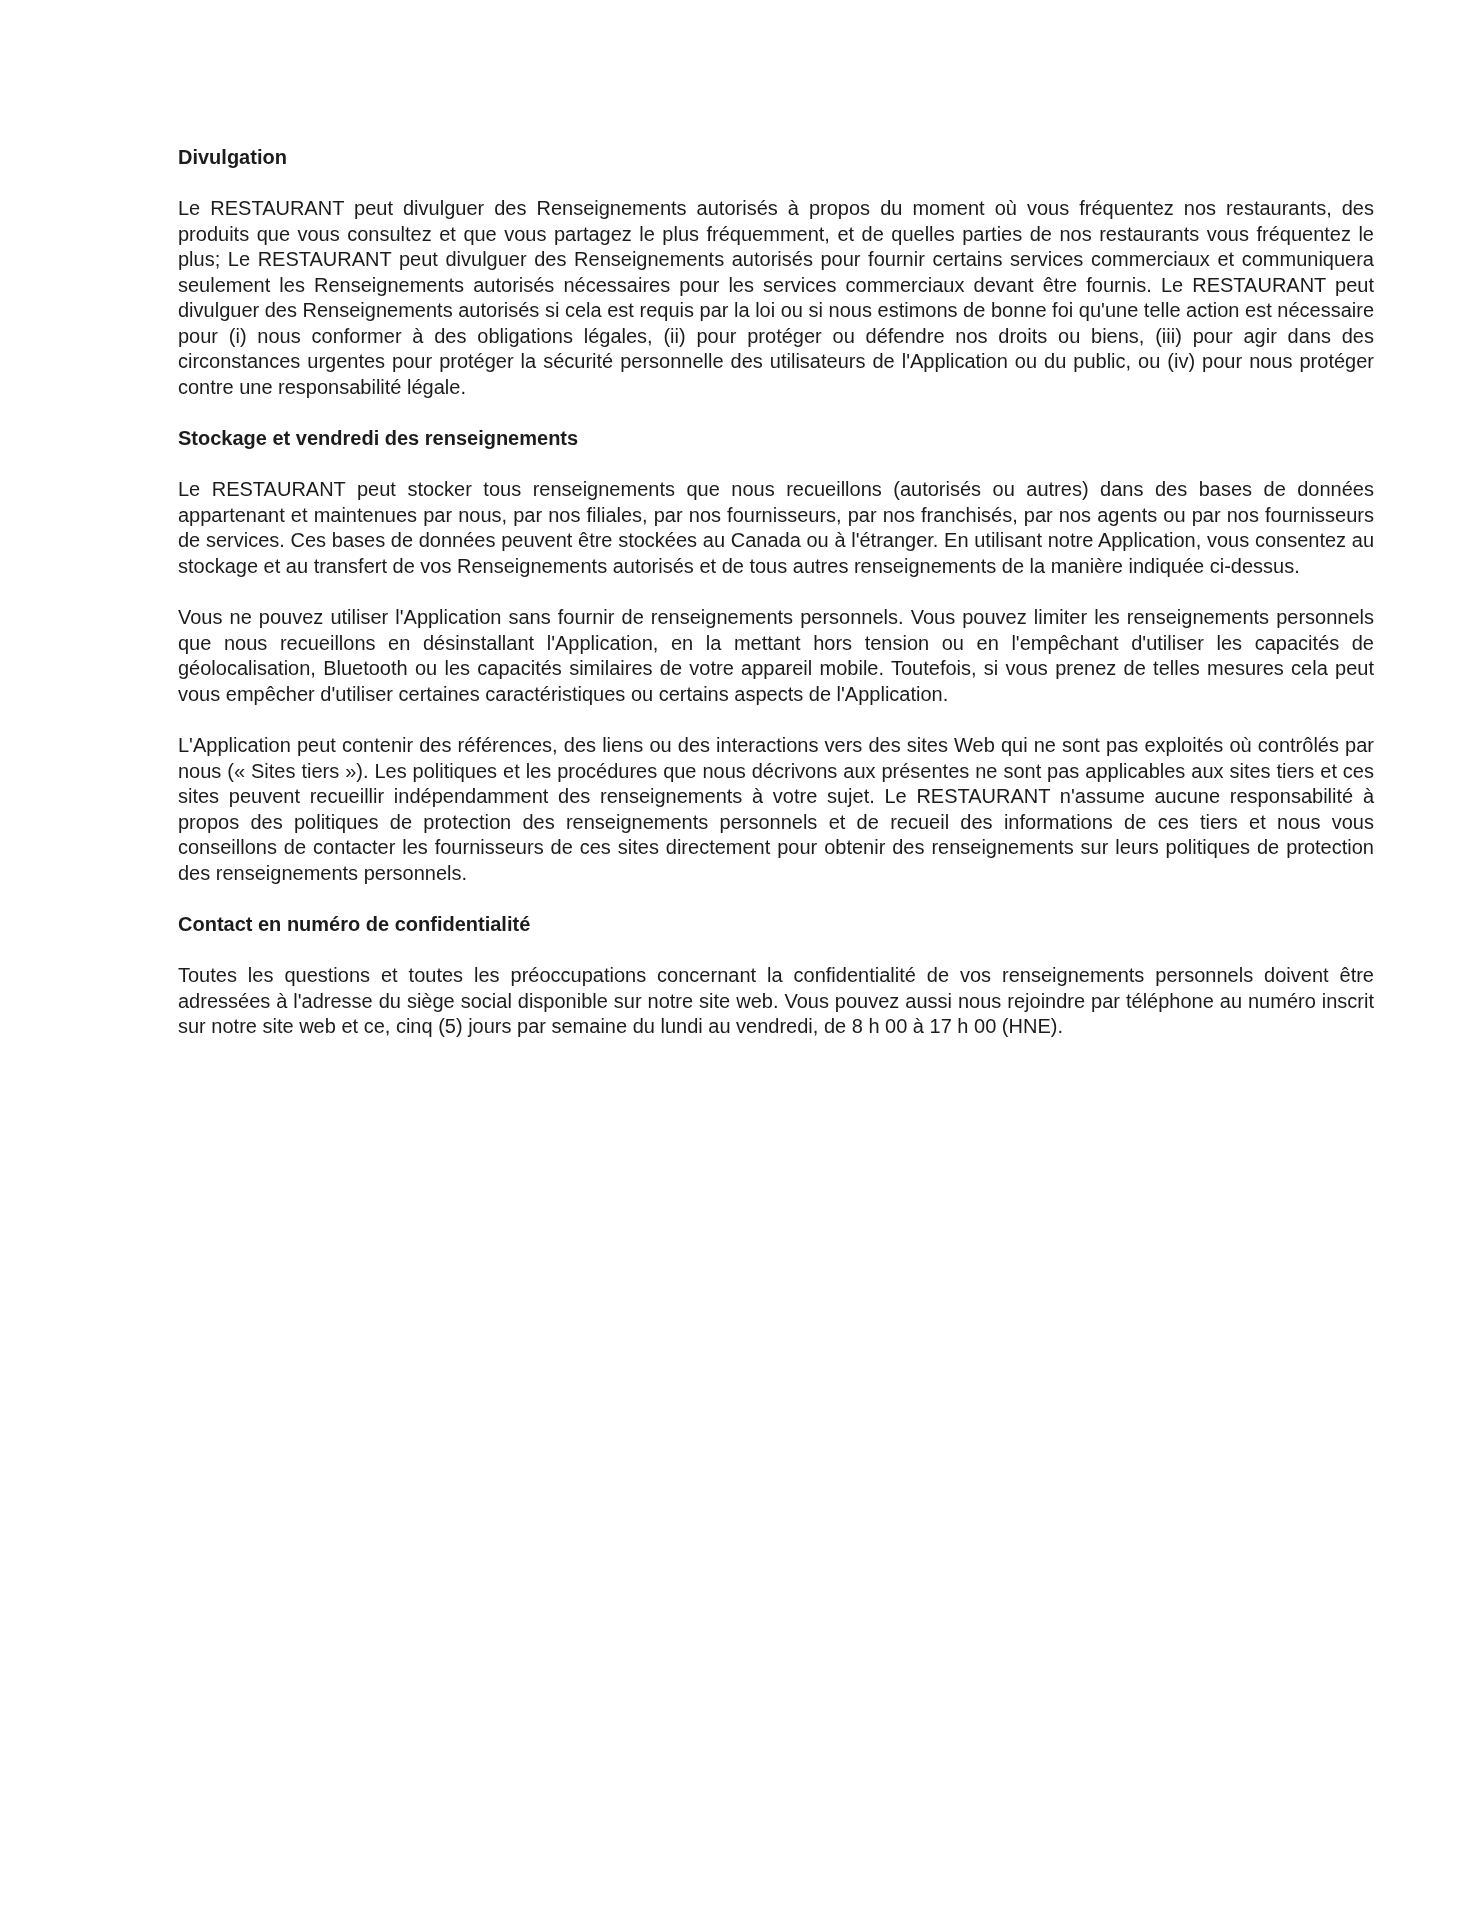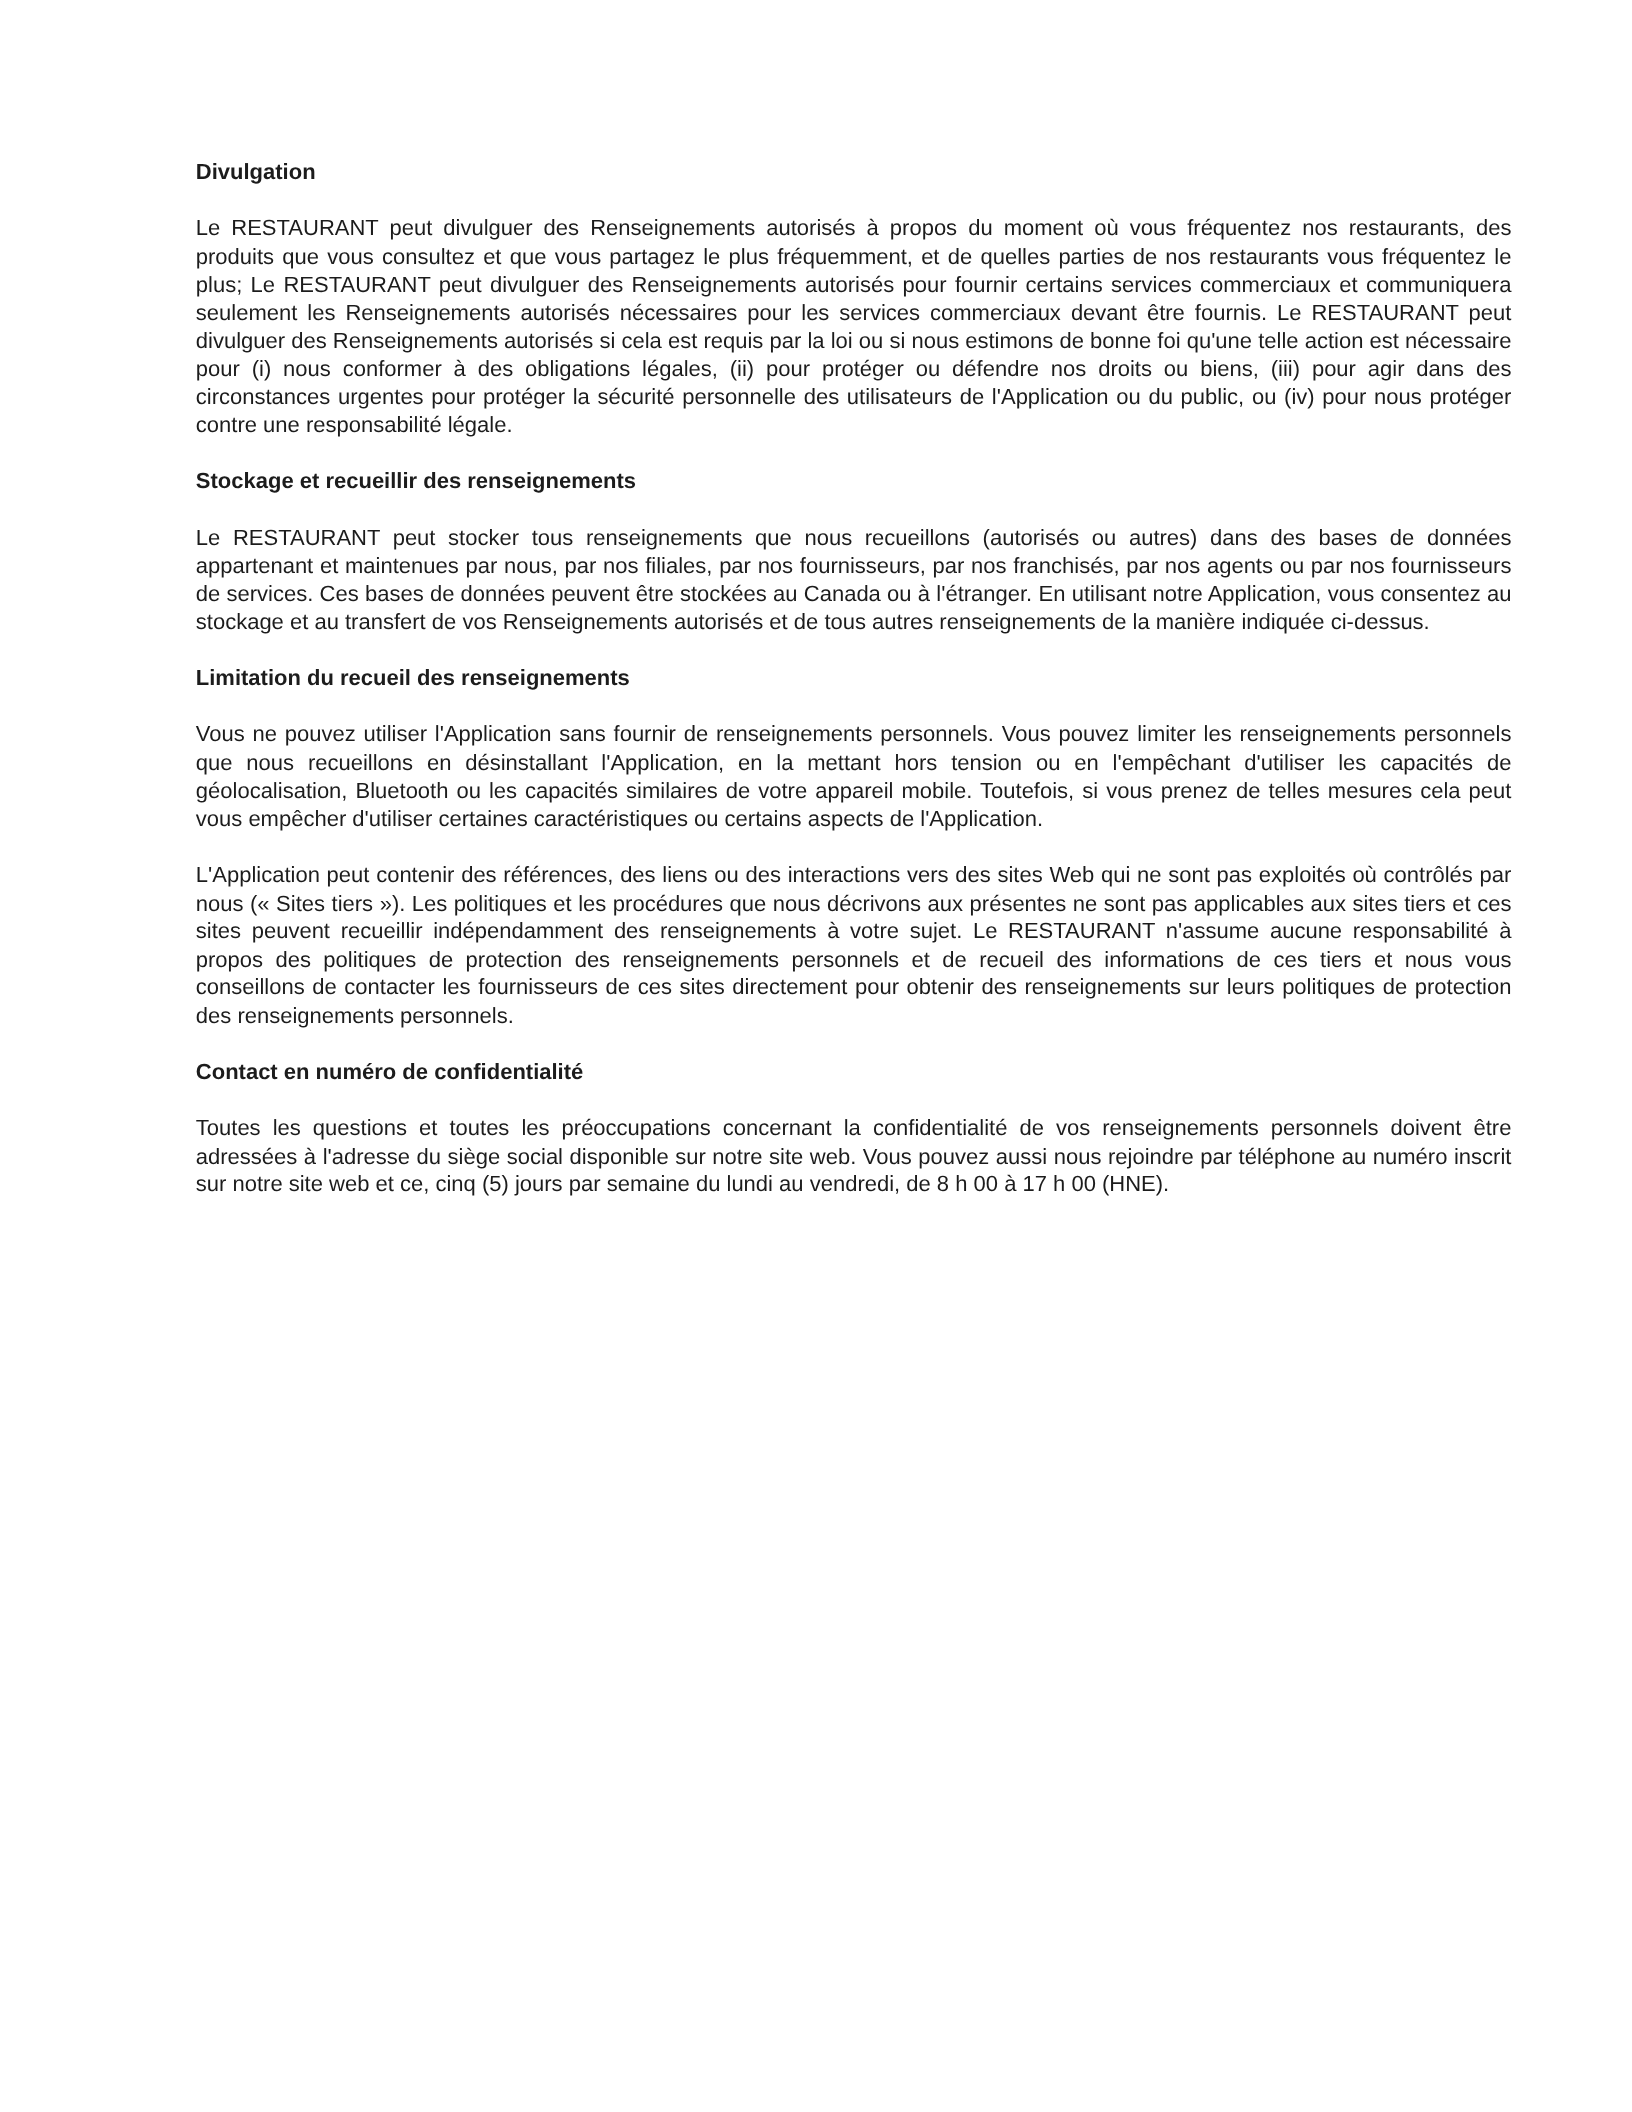--- a/index.html
+++ b/index.html
@@ -45,26 +45,25 @@
 <body>
 
 <div class="page">
 
   <div class="section">
     <h2>Divulgation</h2>
     <p>Le RESTAURANT peut divulguer des Renseignements autorisés à propos du moment où vous fréquentez nos restaurants, des produits que vous consultez et que vous partagez le plus fréquemment, et de quelles parties de nos restaurants vous fréquentez le plus; Le RESTAURANT peut divulguer des Renseignements autorisés pour fournir certains services commerciaux et communiquera seulement les Renseignements autorisés nécessaires pour les services commerciaux devant être fournis. Le RESTAURANT peut divulguer des Renseignements autorisés si cela est requis par la loi ou si nous estimons de bonne foi qu'une telle action est nécessaire pour (i) nous conformer à des obligations légales, (ii) pour protéger ou défendre nos droits ou biens, (iii) pour agir dans des circonstances urgentes pour protéger la sécurité personnelle des utilisateurs de l'Application ou du public, ou (iv) pour nous protéger contre une responsabilité légale.</p>
   </div>
 
   <div class="section">
-    <h2>Stockage et recueillir des renseignements</h2>
+    <h2>Stockage et vendredi des renseignements</h2>
     <p>Le RESTAURANT peut stocker tous renseignements que nous recueillons (autorisés ou autres) dans des bases de données appartenant et maintenues par nous, par nos filiales, par nos fournisseurs, par nos franchisés, par nos agents ou par nos fournisseurs de services. Ces bases de données peuvent être stockées au Canada ou à l'étranger. En utilisant notre Application, vous consentez au stockage et au transfert de vos Renseignements autorisés et de tous autres renseignements de la manière indiquée ci-dessus.</p>
   </div>
 
   <div class="section">
-    <h2>Limitation du recueil des renseignements</h2>
     <p>Vous ne pouvez utiliser l'Application sans fournir de renseignements personnels. Vous pouvez limiter les renseignements personnels que nous recueillons en désinstallant l'Application, en la mettant hors tension ou en l'empêchant d'utiliser les capacités de géolocalisation, Bluetooth ou les capacités similaires de votre appareil mobile. Toutefois, si vous prenez de telles mesures cela peut vous empêcher d'utiliser certaines caractéristiques ou certains aspects de l'Application.</p>
   </div>
 
   <div class="section">
     <p>L'Application peut contenir des références, des liens ou des interactions vers des sites Web qui ne sont pas exploités où contrôlés par nous (« Sites tiers »). Les politiques et les procédures que nous décrivons aux présentes ne sont pas applicables aux sites tiers et ces sites peuvent recueillir indépendamment des renseignements à votre sujet. Le RESTAURANT n'assume aucune responsabilité à propos des politiques de protection des renseignements personnels et de recueil des informations de ces tiers et nous vous conseillons de contacter les fournisseurs de ces sites directement pour obtenir des renseignements sur leurs politiques de protection des renseignements personnels.</p>
   </div>
 
   <div class="section">
     <h2>Contact en numéro de confidentialité</h2>
     <p>Toutes les questions et toutes les préoccupations concernant la confidentialité de vos renseignements personnels doivent être adressées à l'adresse du siège social disponible sur notre site web. Vous pouvez aussi nous rejoindre par téléphone au numéro inscrit sur notre site web et ce, cinq (5) jours par semaine du lundi au vendredi, de 8 h 00 à 17 h 00 (HNE).</p>

